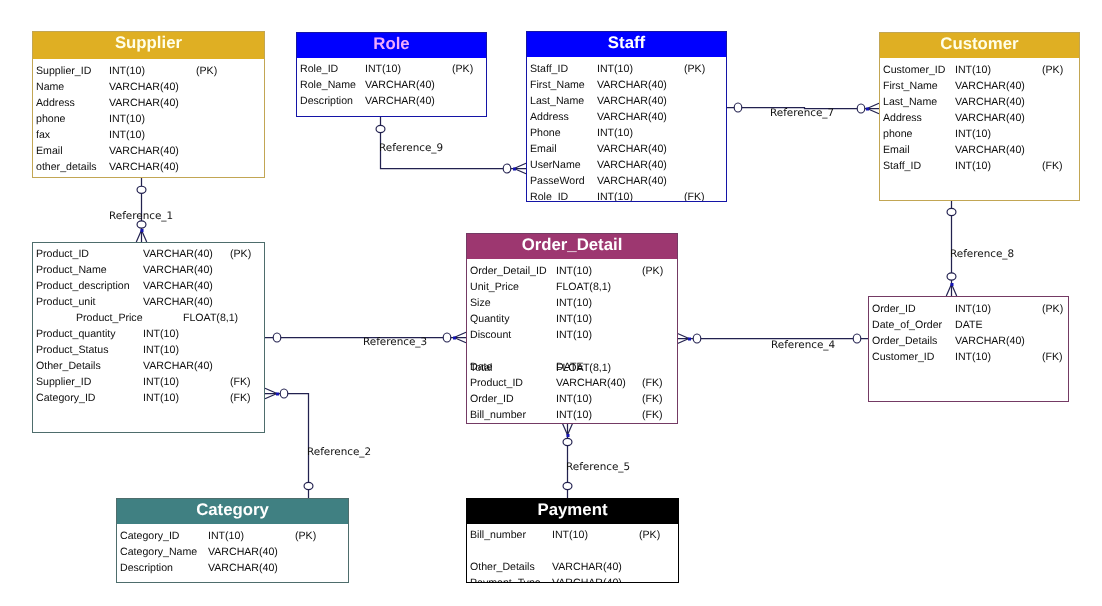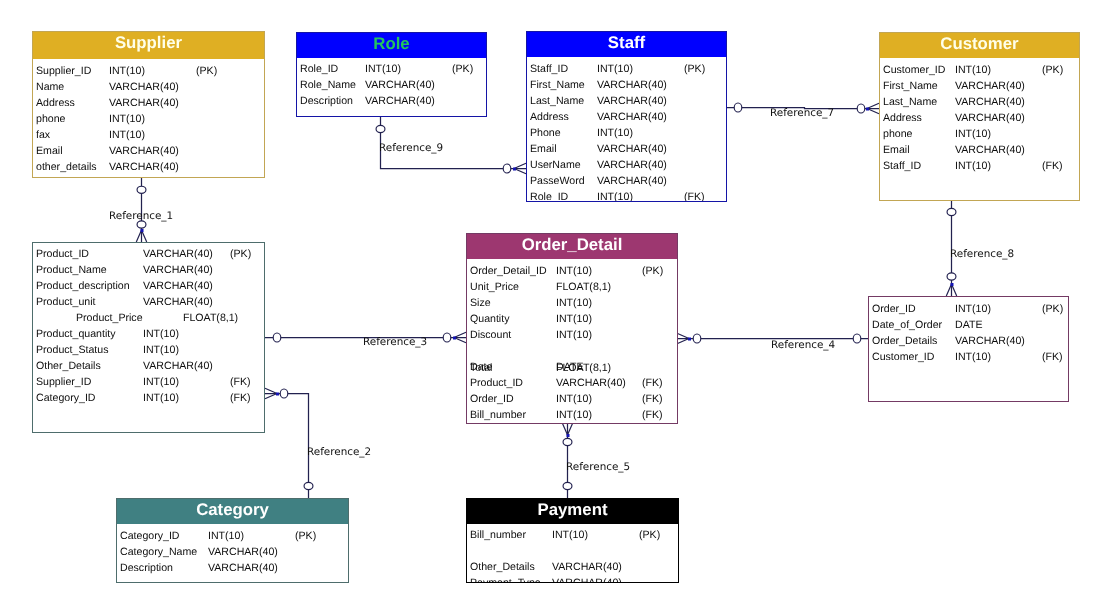--- a/index.html
+++ b/index.html
@@ -123,21 +123,21 @@
             <span class="c3" style="left: 163px;"></span>
           </div>
           <div class="erow" style="top: 100.12px;">
             <span class="c1">other_details</span>
             <span class="c2" style="left: 76px;">VARCHAR(40)</span>
             <span class="c3" style="left: 163px;"></span>
           </div>
         </div>
       </div>
       <div class="entity" style="left: 296px; top: 32px; width: 191px; height: 85px; border: 1.4px solid rgb(20, 20, 166);">
-        <div class="ehead" style="background: rgb(0, 0, 255); color: #22c55e; height: 25px;">Role</div>
+        <div class="ehead" style="background: rgb(0, 0, 255); color: #f0abfc; height: 25px;">Role</div>
         <div class="ebody" style="height: 58px;">
           <div class="erow" style="top: 3px;">
             <span class="c1">Role_ID</span>
             <span class="c2" style="left: 68px;">INT(10)</span>
             <span class="c3" style="left: 155px;">(PK)</span>
           </div>
           <div class="erow" style="top: 19.02px;">
             <span class="c1">Role_Name</span>
             <span class="c2" style="left: 68px;">VARCHAR(40)</span>
             <span class="c3" style="left: 155px;"></span>

